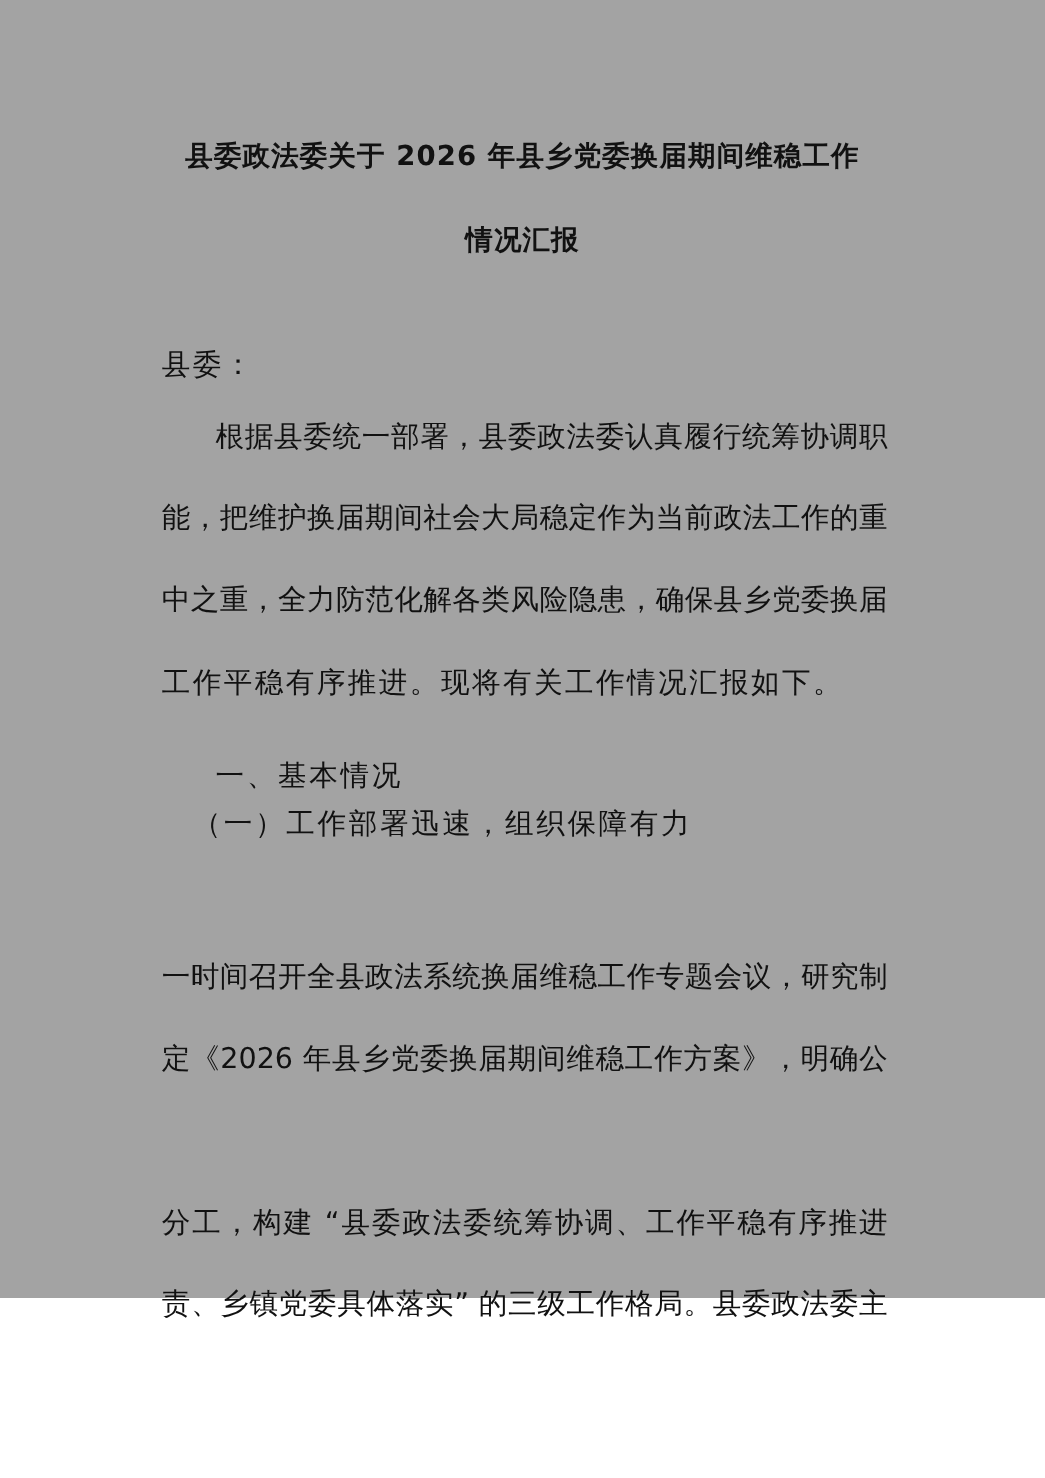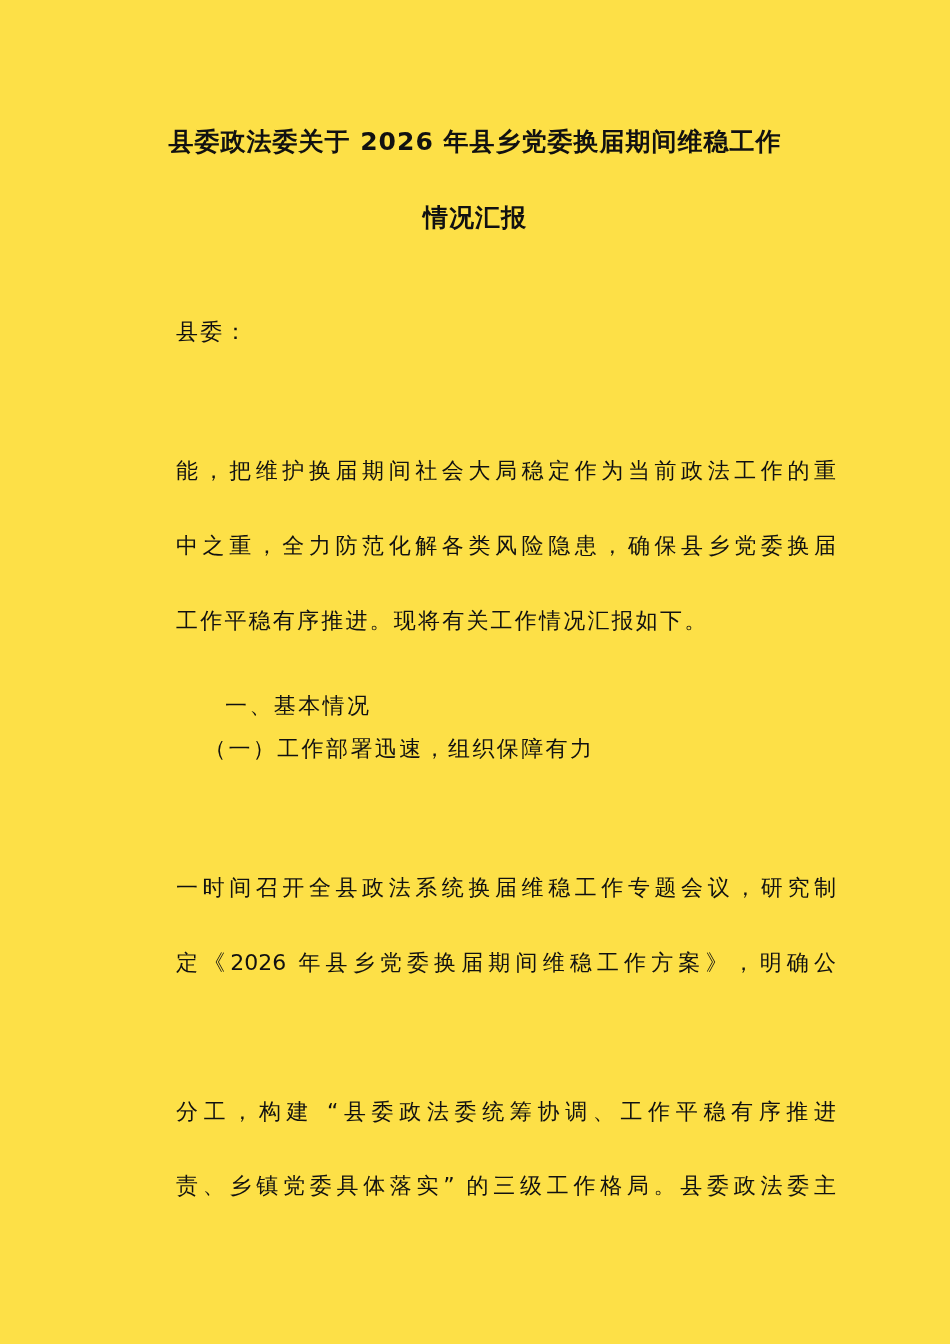--- a/index.html
+++ b/index.html
@@ -13,44 +13,43 @@
       position: relative;
       overflow: hidden;
       font-family: "DejaVu Sans", "Liberation Sans", sans-serif;
       color: #111111;
     }
     .page {
       position: absolute;
       left: 0;
       top: 0;
       width: 950px;
-      height: 1344px;
-      background: #fde047;
+      height: 1180px;
+      background: #a3a3a3;
     }
     .title-line {
       position: absolute;
       left: 0;
       width: 950px;
       text-align: center;
       font-size: 25px;
       font-weight: bold;
       letter-spacing: 1px;
       white-space: nowrap;
       line-height: 30px;
     }
     .line {
       position: absolute;
       left: 147px;
       width: 660px;
-      font-size: 22px;
+      font-size: 26px;
       line-height: 28px;
       white-space: nowrap;
       text-align: justify;
       text-align-last: justify;
-      margin-left: 29px;
     }
     .line.last {
       text-align-last: left;
       letter-spacing: 2.2px;
     }
     .line.indent {
       left: 196px;
       width: 611px;
     }
     .line.heading {
@@ -66,20 +65,21 @@
 </head>
 <body>
 
 <div class="page">
 
   <div class="title-line" style="top:127px;">县委政法委关于 2026 年县乡党委换届期间维稳工作</div>
   <div class="title-line" style="top:203px;">情况汇报</div>
 
   <div class="line last" style="top:318px;">县委：</div>
 
+  <div class="line indent" style="top:383px;">根据县委统一部署，县委政法委认真履行统筹协调职</div>
   <div class="line" style="top:457px;">能，把维护换届期间社会大局稳定作为当前政法工作的重</div>
   <div class="line last" style="top:607px;">工作平稳有序推进。现将有关工作情况汇报如下。</div>
   <div class="line" style="top:532px;">中之重，全力防范化解各类风险隐患，确保县乡党委换届</div>
 
   <div class="line indent heading" style="top:692px;">一、基本情况</div>
   <div class="line sub-heading" style="top:735px;">（一）工作部署迅速，组织保障有力</div>
 
   <div class="line" style="top:874px;">一时间召开全县政法系统换届维稳工作专题会议，研究制</div>
   <div class="line" style="top:949px;">定《2026 年县乡党委换届期间维稳工作方案》，明确公</div>
   <div class="line" style="top:1098px;">分工，构建 “县委政法委统筹协调、工作平稳有序推进</div>

